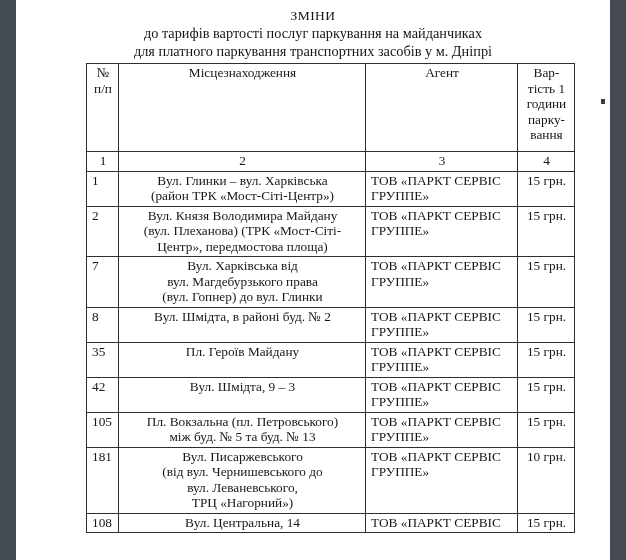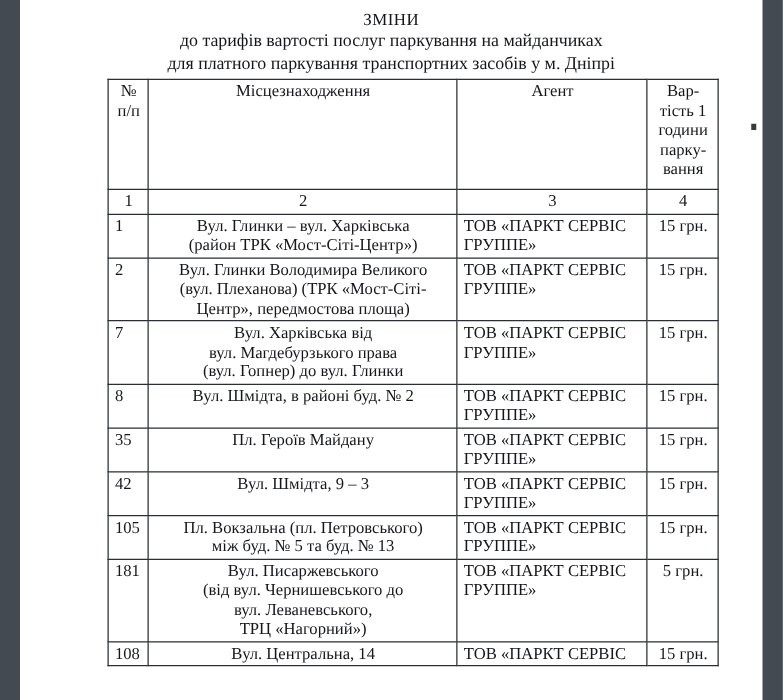--- a/index.html
+++ b/index.html
@@ -164,21 +164,21 @@
             </td>
             <td class="cell-agent">
               <span class="ln">ТОВ «ПАРКТ СЕРВІС</span>
               <span class="ln">ГРУППЕ»</span>
             </td>
             <td class="cell-price">15 грн.</td>
           </tr>
           <tr>
             <td class="cell-num">2</td>
             <td class="cell-loc">
-              <span class="ln">Вул. Глинки Володимира Великого</span>
+              <span class="ln">Вул. Князя Володимира Майдану</span>
               <span class="ln">(вул. Плеханова) (ТРК «Мост-Сіті-</span>
               <span class="ln">Центр», передмостова площа)</span>
             </td>
             <td class="cell-agent">
               <span class="ln">ТОВ «ПАРКТ СЕРВІС</span>
               <span class="ln">ГРУППЕ»</span>
             </td>
             <td class="cell-price">15 грн.</td>
           </tr>
           <tr>
@@ -244,21 +244,21 @@
             <td class="cell-loc">
               <span class="ln">Вул. Писаржевського</span>
               <span class="ln">(від вул. Чернишевського до</span>
               <span class="ln">вул. Леваневського,</span>
               <span class="ln">ТРЦ «Нагорний»)</span>
             </td>
             <td class="cell-agent">
               <span class="ln">ТОВ «ПАРКТ СЕРВІС</span>
               <span class="ln">ГРУППЕ»</span>
             </td>
-            <td class="cell-price">5 грн.</td>
+            <td class="cell-price">10 грн.</td>
           </tr>
           <tr>
             <td class="cell-num">108</td>
             <td class="cell-loc">
               <span class="ln">Вул. Центральна, 14</span>
             </td>
             <td class="cell-agent">
               <span class="ln">ТОВ «ПАРКТ СЕРВІС</span>
             </td>
             <td class="cell-price">15 грн.</td>

